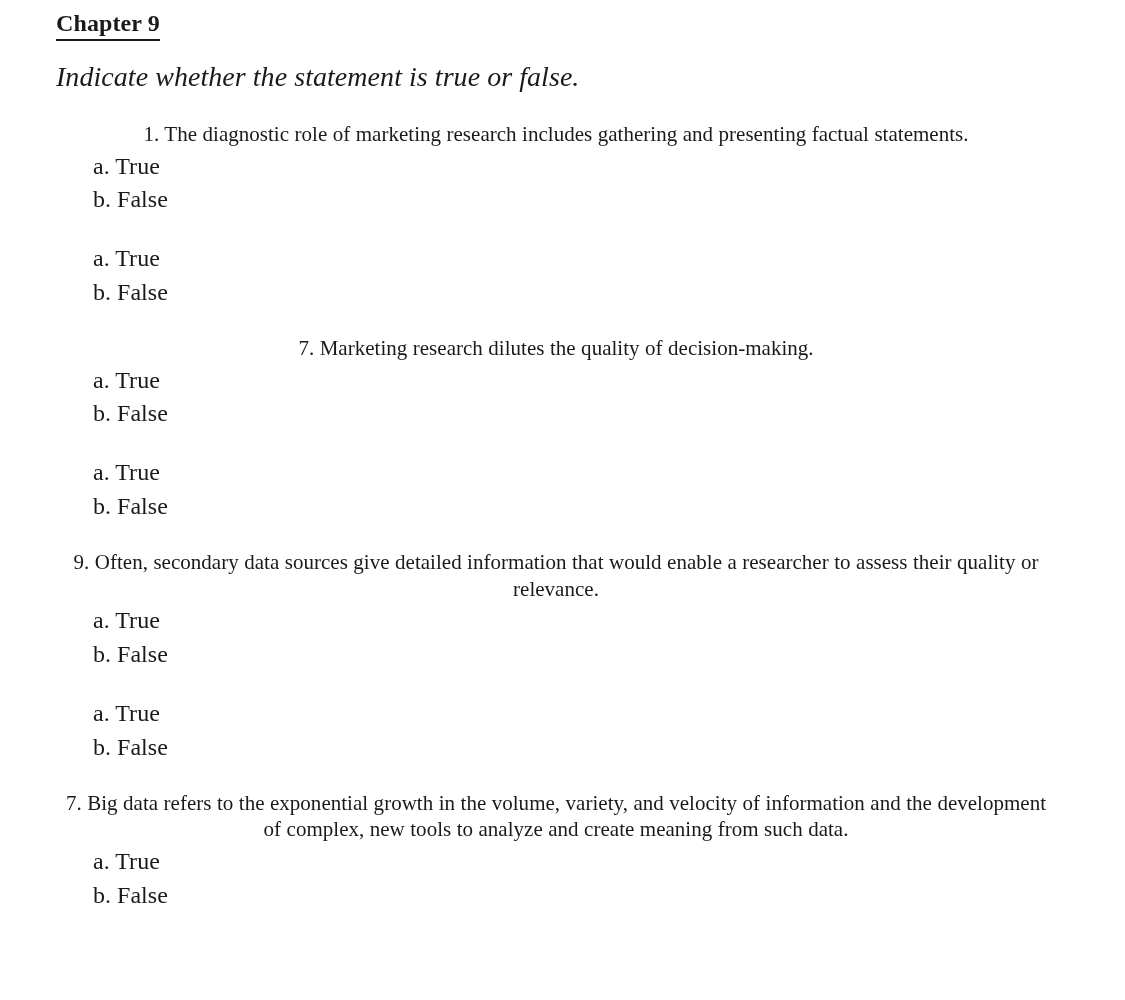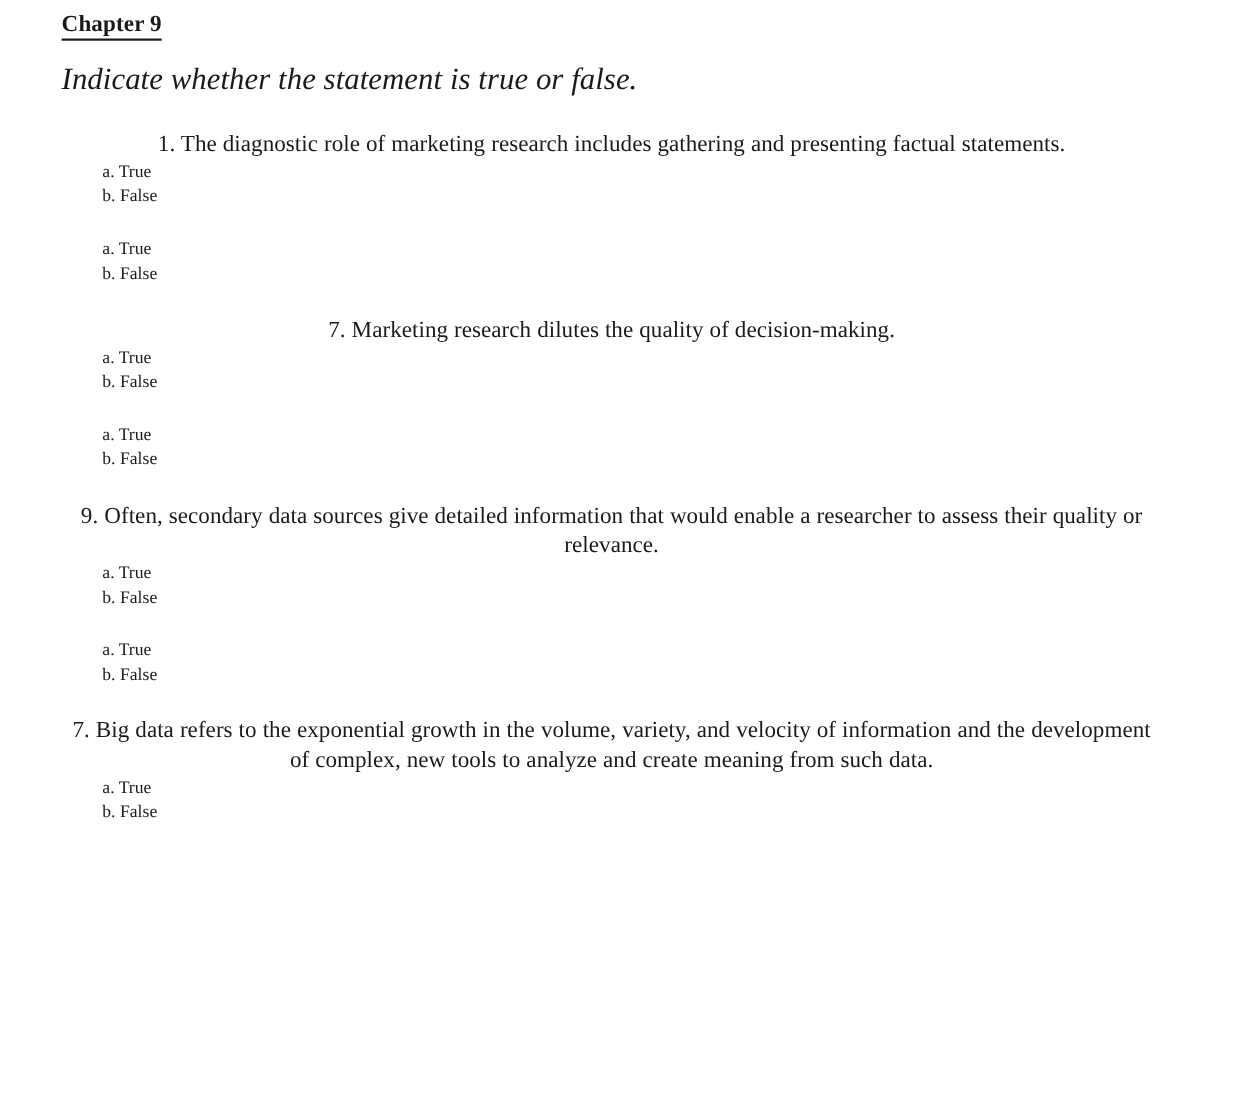--- a/index.html
+++ b/index.html
@@ -22,21 +22,21 @@
     height: 1000px;
     background: #ffffff;
     box-sizing: border-box;
     padding: 8px 0 0 0;
   }
   .content {
     margin-left: 56px;
     width: 1000px;
   }
   .chapter-title {
-    font-size: 21px;
+    font-size: 24px;
     font-weight: bold;
     line-height: 1.25;
     margin: 0;
     padding: 0;
     letter-spacing: 0.1px;
     display: inline-block;
     border-bottom: 2px solid #1a1a1a;
     padding-bottom: 1px;
   }
   .title-row {
@@ -63,21 +63,21 @@
     text-align: center;
     letter-spacing: 0.02px;
     word-spacing: 0.2px;
   }
   .options {
     margin: 0;
     padding: 0;
     list-style: none;
   }
   .option {
-    font-size: 16px;
+    font-size: 24px;
     line-height: 1.41;
     margin-left: 37px;
     letter-spacing: 0.02px;
   }
   .opt-label {
     display: inline;
   }
 </style>
 </head>
 <body>

